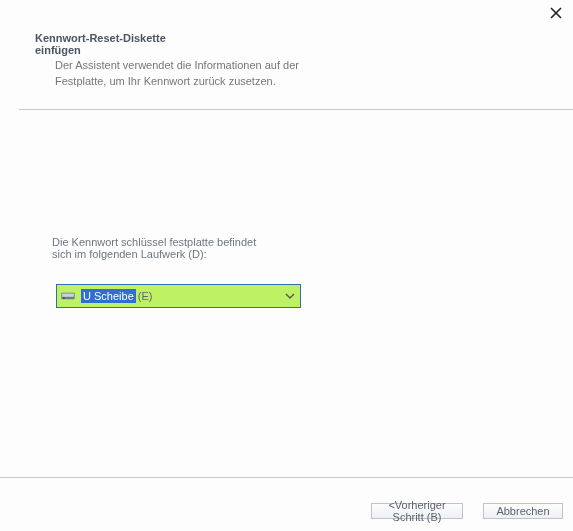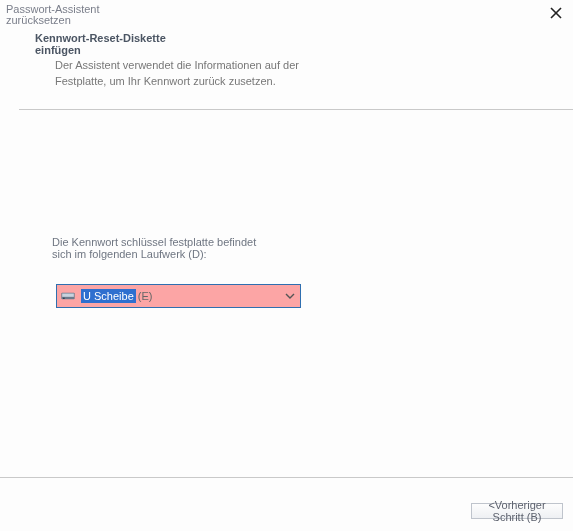--- a/index.html
+++ b/index.html
@@ -67,21 +67,21 @@
     line-height: 12px;
   }
 
   .combo {
     position: absolute;
     left: 56px;
     top: 174px;
     width: 245px;
     height: 24px;
     border: 1px solid #2f6fb0;
-    background: #fca5a5;
+    background: #bef264;
     display: flex;
     align-items: center;
     padding: 0 4px;
     cursor: pointer;
   }
   .combo .drive-icon {
     width: 14px; height: 10px;
     margin-right: 6px;
   }
   .combo .sel {
@@ -131,21 +131,20 @@
     outline: 2px solid #4a90e2;
     outline-offset: -1px;
   }
   .btn.wide { min-width: 84px; }
   .btn span { display:block; max-width: 78px; }
 </style>
 </head>
 <body>
 
 <div class="titlebar">
-  <div class="title">Passwort-Assistent zurücksetzen</div>
   <div class="spacer"></div>
   <div class="closebtn">
     <svg width="14" height="14" viewBox="0 0 14 14">
       <line x1="2" y1="2" x2="12" y2="12" stroke="#222" stroke-width="1.6"></line>
       <line x1="12" y1="2" x2="2" y2="12" stroke="#222" stroke-width="1.6"></line>
     </svg>
   </div>
 </div>
 
 <div class="header">
@@ -169,13 +168,16 @@
     <svg class="chev" width="12" height="12" viewBox="0 0 12 12">
       <polyline points="2,4 6,8 10,4" fill="none" stroke="#555" stroke-width="1.4"></polyline>
     </svg>
   </div>
 </div>
 
 <div class="footer">
   <div class="btn wide">
     <span>&lt;Vorheriger Schritt (B)</span>
   </div>
+  <div class="btn" style="margin-left:14px">
+    <span>Abbrechen</span>
+  </div>
 </div>
 
 </body></html>

